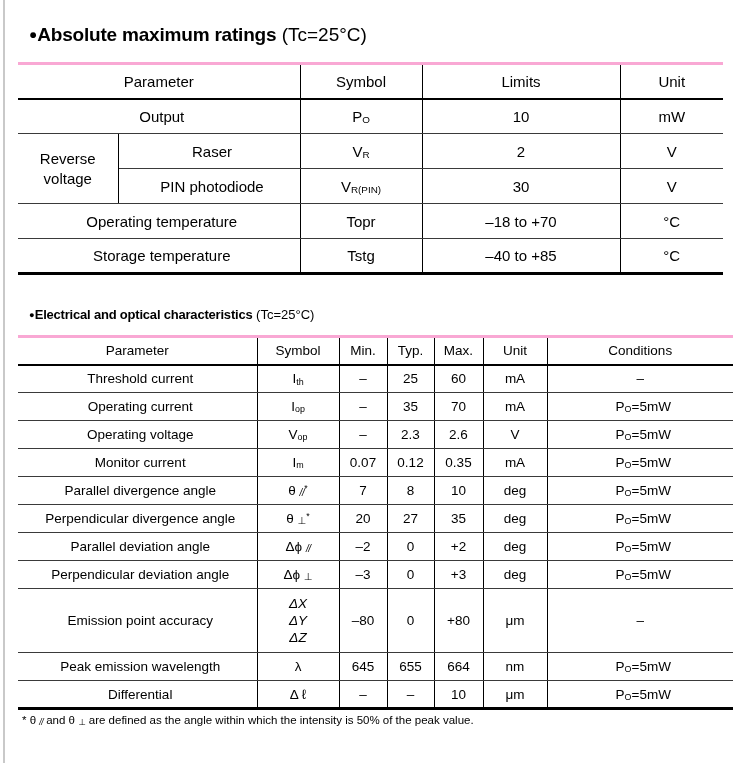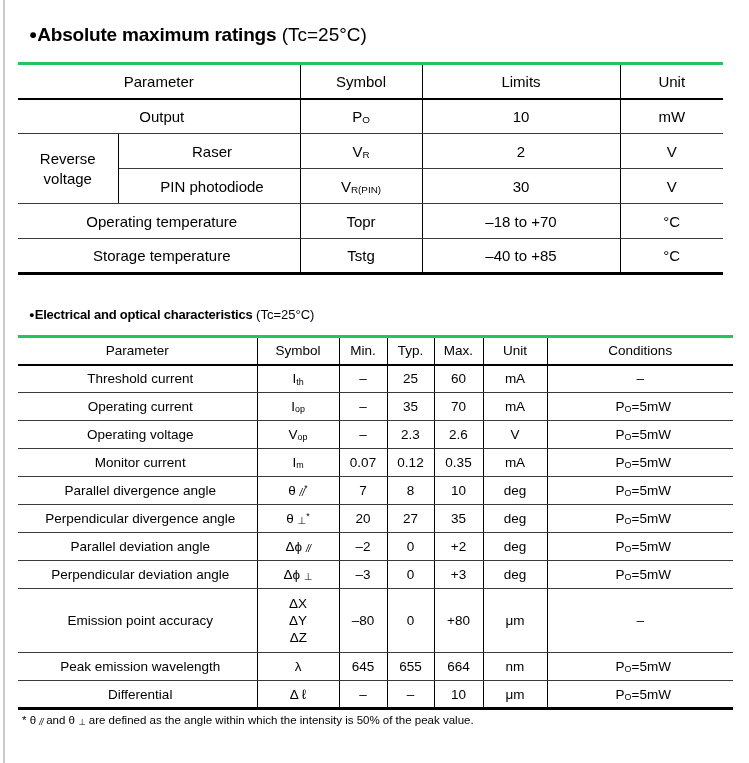--- a/index.html
+++ b/index.html
@@ -23,32 +23,32 @@
   .sec-title .bold { font-weight: bold; letter-spacing: -0.2px; }
   .sec-title .suffix { font-weight: normal; }
 
   table { border-collapse: collapse; table-layout: fixed; }
   td, th { padding: 0 2px; text-align: center; vertical-align: middle;
            font-weight: normal; overflow: hidden; }
   td, th { border-left: 1px solid #000; border-right: 1px solid #000;
            border-top: 1px solid #3a3a3a; border-bottom: 1px solid #3a3a3a; }
   tr > :first-child { border-left: none; }
   tr > :last-child  { border-right: none; }
-  table { border-top: 3px solid #22c55e; border-bottom: 3px solid #000; }
+  table { border-top: 3px solid #f9a8d4; border-bottom: 3px solid #000; }
   thead th { border-bottom: 2px solid #000; }
 
   .tbl1 { margin: 16px 0 0 18px; width: 705px; font-size: 15px; }
   .tbl1 th, .tbl1 td { height: 35px; }
   .tbl2 { margin: 13px 0 0 18px; width: 715px; font-size: 13.5px; }
   .tbl2 th, .tbl2 td { height: 28px; }
   .tbl2 tr.tall td { height: 64px; }
 
   td.left { text-align: center; padding-left: 8px; }
   td.group { line-height: 1.3; }
-  .stack { display: inline-block; text-align: right; line-height: 1.28; }
+  .stack { display: inline-block; text-align: center; line-height: 1.28; font-style: italic; }
 
   .sg-sub { font-size: 0.66em; position: relative; top: 0.16em; }
   .sg-sup { font-size: 0.66em; position: relative; top: -0.42em; }
   .sg-par { font-size: 0.74em; font-style: italic; position: relative; top: 0.06em; letter-spacing: -0.5px; }
   .sg-perp { font-size: 0.74em; position: relative; top: 0.08em; }
 
   .footnote { margin: 4px 0 0 22px; font-size: 11.5px; }
 </style>
 </head>
 <body>

